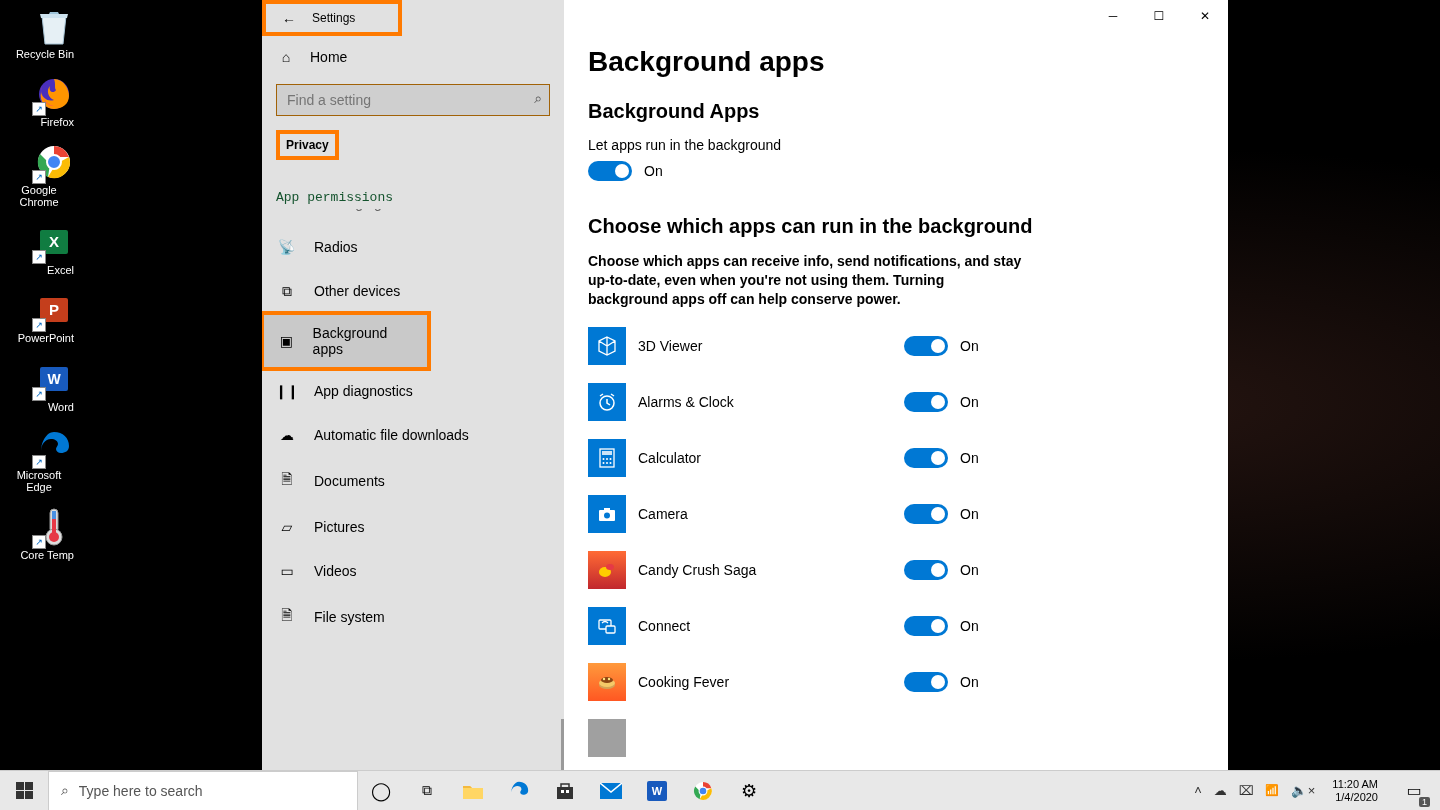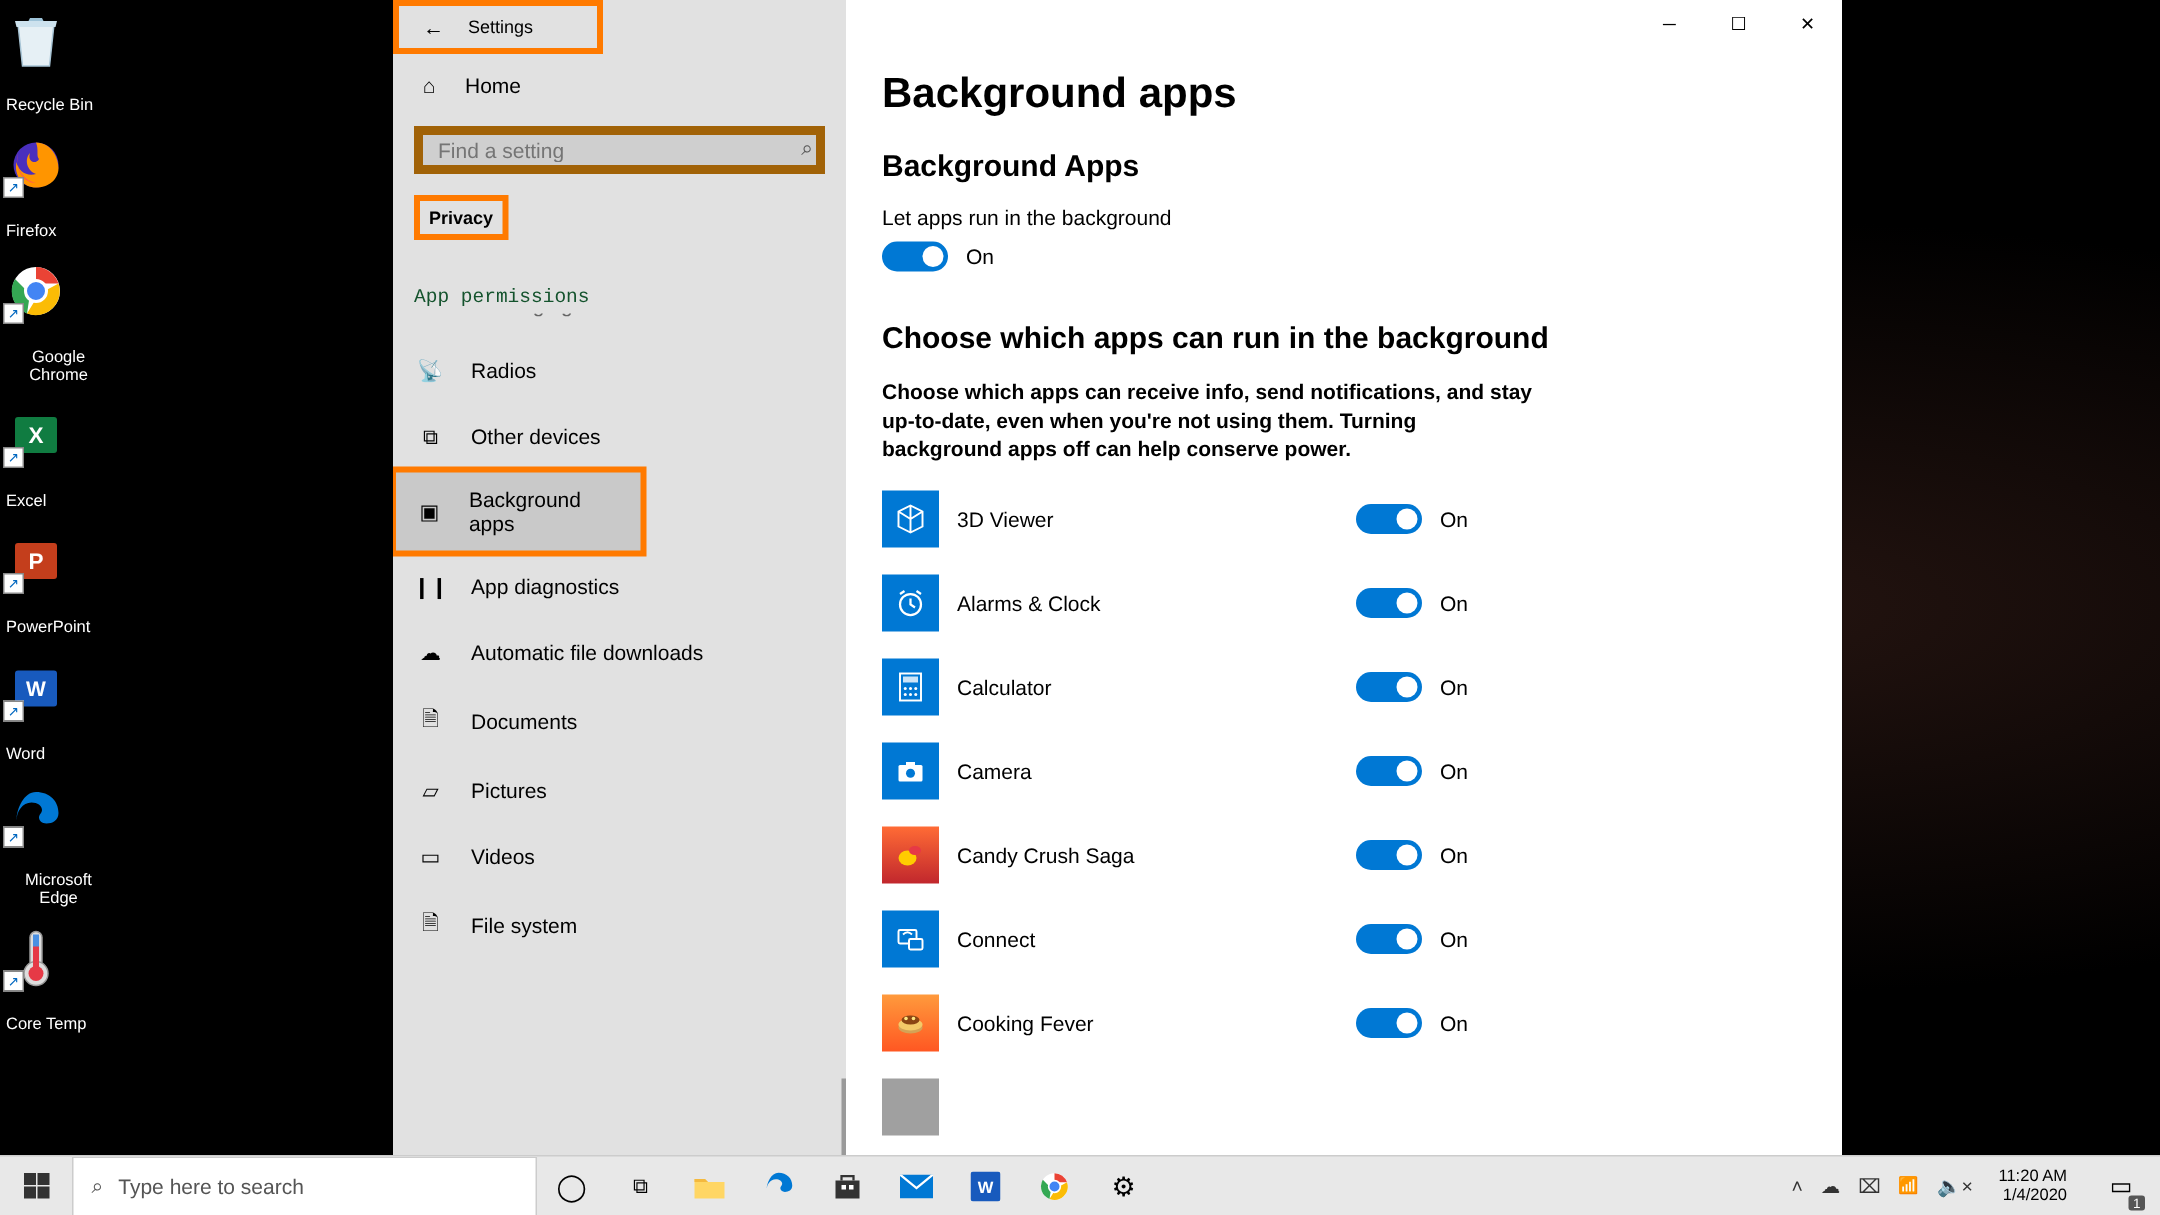--- a/index.html
+++ b/index.html
@@ -1,35 +1,35 @@
 <!DOCTYPE html>
 <html><head>
 <meta charset="utf-8">
 <style>
 * { box-sizing: border-box; margin: 0; padding: 0; font-family: "Segoe UI", sans-serif; }
 html, body { width: 1440px; height: 810px; overflow: hidden; background:#000; }
 
 
 .desktop { position: absolute; inset: 0; background: radial-gradient(ellipse at 80% 50%, rgba(200,110,90,0.18) 0%, rgba(0,0,0,1) 45%), #000; }
 .desktop-icons { position: absolute; top: 6px; left: 4px; display: flex; flex-direction: column; gap: 14px; }
-.di { width: 70px; display: flex; flex-direction: column; align-items: flex-start; gap: 18px; cursor: pointer; }
+.di { width: 70px; display: flex; flex-direction: column; align-items: flex-end; gap: 2px; cursor: pointer; }
 .di .ico { width: 40px; height: 40px; display:flex;align-items:center;justify-content:center; position:relative; }
 .di .lbl { color:#fff; font-size:11px; text-align:center; text-shadow:0 1px 2px #000; line-height:1.1; }
 .shortcut-arrow { position:absolute; bottom:-2px; left:-2px; width:14px; height:14px; background:#fff; border:1px solid #888; display:flex;align-items:center;justify-content:center; font-size:9px; color:#0067c0; }
 
 
 .settings-window { position:absolute; top:0; left:262px; width:966px; height:775px; background:#f3f3f3; display:flex; box-shadow: 0 0 0 1px rgba(0,0,0,.08); }
 .sidebar { width:302px; background:#e1e1e1; position:relative; display:flex; flex-direction:column; }
 .backrow { height:33px; display:flex; align-items:center; font-size:12px; }
 .back-btn { width:46px; height:33px; display:flex;align-items:center;justify-content:center; cursor:pointer; font-size:14px;}
 .backrow .title { font-size:12px;}
 .home-row { display:flex; align-items:center; gap:16px; padding:13px 16px; cursor:pointer; font-size:14px;}
 .home-row .hicon{ width:16px; display:flex; justify-content:center;}
 .search-wrap { padding:0 14px; margin-top:6px;}
-.search-box { width:100%; height:32px; border:6px solid #a16207; background:#cfcfcf; padding:0 34px 0 10px; font-size:14px; color:#555;}
+.search-box { width:100%; height:32px; border:1px solid #a16207; background:#cfcfcf; padding:0 34px 0 10px; font-size:14px; color:#555;}
 .search-wrap { position:relative;}
 .search-ico { position:absolute; right:22px; top:6px; font-size:14px; color:#555; pointer-events:none;}
 .perm-label{ font-size:13px; color:#14532d; padding:30px 14px 4px;font-family:Liberation Mono, monospace;}
 .nav-list { overflow:hidden; flex:1; position:relative;}
 .nav-item{ display:flex; align-items:center; gap:18px; padding:12px 16px; font-size:14px; cursor:pointer; min-height:44px;}
 .nav-item .nicon{ width:18px; display:flex; justify-content:center; font-size:14px;}
 .nav-item.selected{ background:#c9c9c9;}
 .hl-orange{ outline:4px solid #ff7a00; outline-offset:-2px;}
 .hl-orange-tight{ border:4px solid #ff7a00; display:inline-block;}
 

